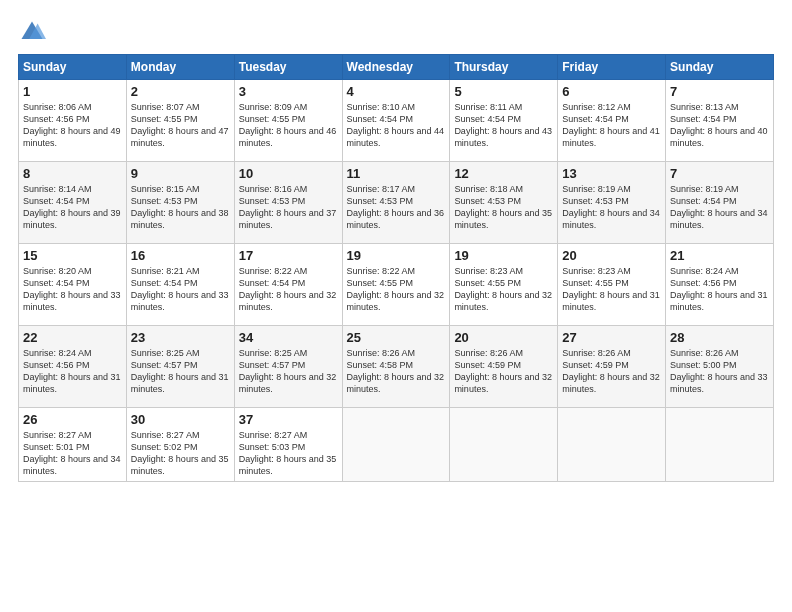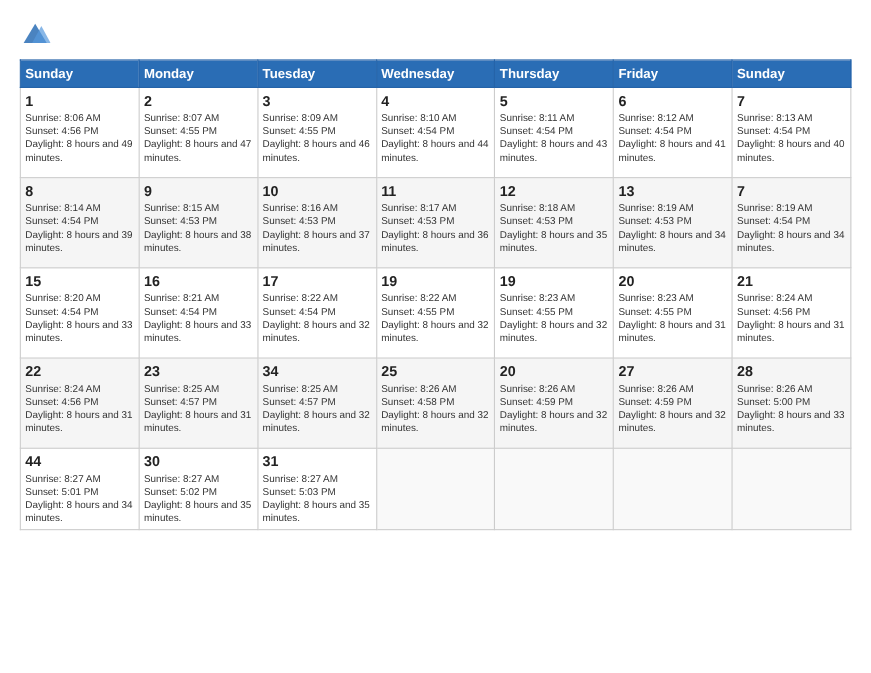--- a/index.html
+++ b/index.html
@@ -254,29 +254,29 @@
         <span class="day-num">27</span>
         <span class="cell-text">Sunrise: 8:26 AM<br>Sunset: 4:59 PM<br>Daylight: 8 hours and 32 minutes.</span>
       </td>
           <td>
         <span class="day-num">28</span>
         <span class="cell-text">Sunrise: 8:26 AM<br>Sunset: 5:00 PM<br>Daylight: 8 hours and 33 minutes.</span>
       </td>
         </tr>
         <tr class="last-row">
           <td>
-        <span class="day-num">44</span>
+        <span class="day-num">26</span>
         <span class="cell-text">Sunrise: 8:27 AM<br>Sunset: 5:01 PM<br>Daylight: 8 hours and 34 minutes.</span>
       </td>
           <td>
         <span class="day-num">30</span>
         <span class="cell-text">Sunrise: 8:27 AM<br>Sunset: 5:02 PM<br>Daylight: 8 hours and 35 minutes.</span>
       </td>
           <td>
-        <span class="day-num">31</span>
+        <span class="day-num">37</span>
         <span class="cell-text">Sunrise: 8:27 AM<br>Sunset: 5:03 PM<br>Daylight: 8 hours and 35 minutes.</span>
       </td>
           <td class="empty-cell"></td>
           <td class="empty-cell"></td>
           <td class="empty-cell"></td>
           <td class="empty-cell"></td>
         </tr>
       </tbody>
   </table>
 </div>

